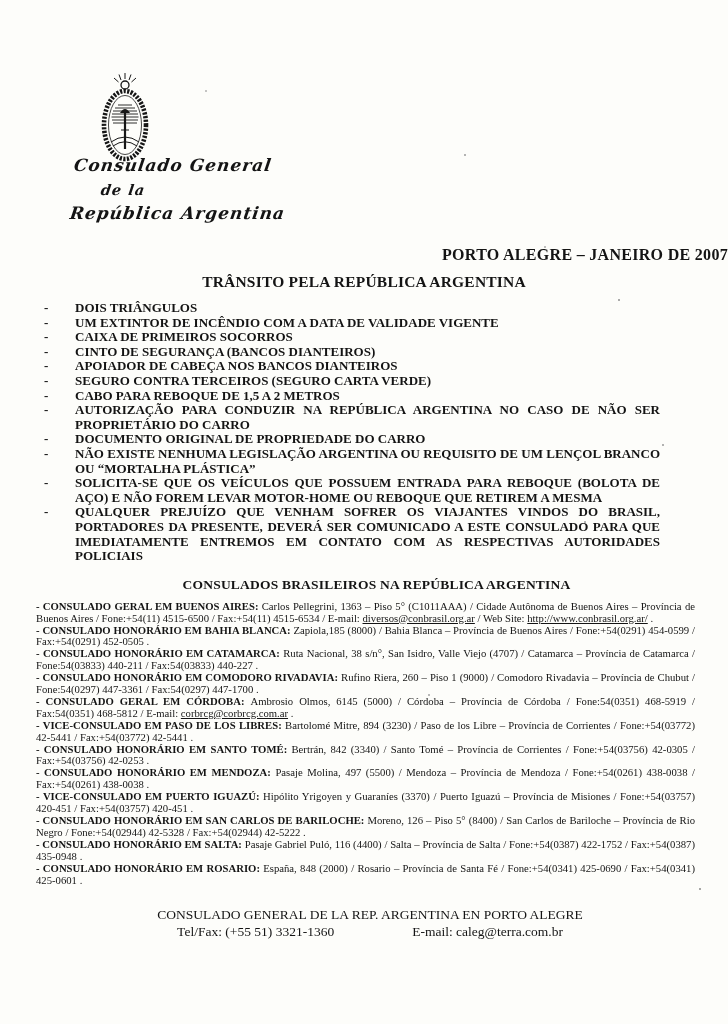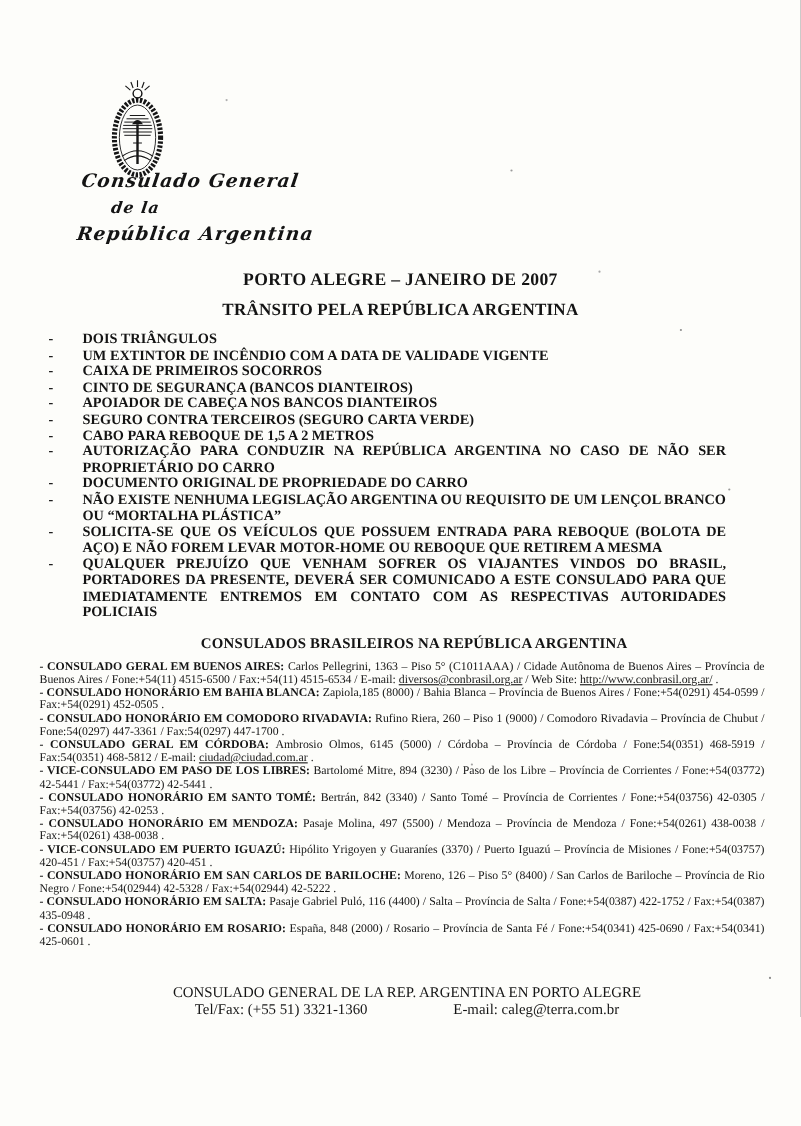--- a/index.html
+++ b/index.html
@@ -11,34 +11,34 @@
   
   .seal{position:absolute;left:96px;top:72px;}
   .script-line{
     position:absolute;font-family:"DejaVu Serif",serif;font-style:italic;
     font-weight:bold;transform:skewX(-8deg);letter-spacing:1px;white-space:nowrap;
   }
   .script-l1{left:74px;top:155px;font-size:17px;}
   .script-l2{left:101px;top:181px;font-size:14.5px;}
   .script-l3{left:70px;top:203px;font-size:17px;}
   
-  .title{margin:246px 0 0 0;text-align:center;font-weight:bold;font-size:16px;letter-spacing:.3px;}
+  .title{margin:246px 0 0 0;text-align:right;font-weight:bold;font-size:16px;letter-spacing:.3px;}
   .subtitle{margin-top:8px;text-align:center;font-weight:bold;font-size:15.5px;line-height:19px;letter-spacing:.2px;}
   
   .accessories{margin:10px 68px 0 44px;}
   .acc-item{display:flex;font-weight:bold;font-size:13px;line-height:14.6px;}
   .dash{flex:0 0 31px;width:31px;}
   .acc-text{flex:1;text-align:justify;}
   
   .section-heading{margin-top:13px;text-align:center;font-weight:bold;font-size:13.5px;letter-spacing:.2px;padding-left:25px;}
   .consulates{margin:8px 33px 0 36px;}
   .con-entry{margin:0;font-weight:normal;font-size:10.7px;line-height:11.9px;text-align:justify;}
   .u{text-decoration:underline;}
   
-  .footer{margin-top:31px;text-align:center;font-size:13.5px;line-height:16.5px;padding-left:12px;}
+  .footer{margin-top:21px;text-align:center;font-size:13.5px;line-height:16.5px;padding-left:12px;}
   .footer-row{display:flex;justify-content:center;gap:78px;text-align:right;}
   
   .speck{
     position:absolute;left:0;top:0;width:2px;height:2px;border-radius:50%;background:transparent;
     box-shadow:464px 154px 0 #9a9a9a,618px 299px 0 #8f8f8f,662px 444px 0 #999,
       103px 334px 0 #ababab,584px 521px 0 #9f9f9f,699px 888px 0 #8a8a8a,
       428px 694px 0 #a2a2a2,205px 90px 0 #b0b0b0,544px 246px 0 #a8a8a8;
   }
 </style>
 </head>
@@ -133,22 +133,23 @@
         <span class="dash">-</span>
         <span class="acc-text">QUALQUER PREJUÍZO QUE VENHAM SOFRER OS VIAJANTES VINDOS DO BRASIL, PORTADORES DA PRESENTE, DEVERÁ SER COMUNICADO A ESTE CONSULADO PARA QUE IMEDIATAMENTE ENTREMOS EM CONTATO COM AS RESPECTIVAS AUTORIDADES POLICIAIS</span>
       </div>
     </div>
 
   <div class="section-heading">CONSULADOS BRASILEIROS NA REPÚBLICA ARGENTINA</div>
 
   <div class="consulates" id="consulates">
       <p class="con-entry"><b>- CONSULADO GERAL EM BUENOS AIRES: </b><span>Carlos Pellegrini, 1363 – Piso 5° (C1011AAA) / Cidade Autônoma de Buenos Aires – Província de Buenos Aires / Fone:+54(11) 4515-6500 / Fax:+54(11) 4515-6534 / E-mail: </span><span class="u">diversos@conbrasil.org.ar</span><span> / Web Site: </span><span class="u">http://www.conbrasil.org.ar/</span><span> .</span></p>
       <p class="con-entry"><b>- CONSULADO HONORÁRIO EM BAHIA BLANCA: </b><span>Zapiola,185 (8000) / Bahia Blanca – Província de Buenos Aires / Fone:+54(0291) 454-0599 / Fax:+54(0291) 452-0505 .</span></p>
+      <p class="con-entry"><b>- CONSULADO HONORÁRIO EM CATAMARCA: </b><span>Ruta Nacional, 38 s/n°, San Isidro, Valle Viejo (4707) /  Catamarca – Província de Catamarca / Fone:54(03833) 440-211 / Fax:54(03833) 440-227 .</span></p>
       <p class="con-entry"><b>- CONSULADO HONORÁRIO EM COMODORO RIVADAVIA: </b><span>Rufino Riera, 260 – Piso 1 (9000) / Comodoro Rivadavia – Província de Chubut / Fone:54(0297) 447-3361 / Fax:54(0297) 447-1700 .</span></p>
-      <p class="con-entry"><b>- CONSULADO GERAL EM CÓRDOBA: </b><span>Ambrosio Olmos, 6145 (5000) / Córdoba – Província de Córdoba / Fone:54(0351) 468-5919 / Fax:54(0351) 468-5812 / E-mail: </span><span class="u">ciudad@ciudad.com.ar</span><span> .</span></p>
+      <p class="con-entry"><b>- CONSULADO GERAL EM CÓRDOBA: </b><span>Ambrosio Olmos, 6145 (5000) / Córdoba – Província de Córdoba / Fone:54(0351) 468-5919 / Fax:54(0351) 468-5812 / E-mail: </span><span class="u">corbrcg@corbrcg.com.ar</span><span> .</span></p>
       <p class="con-entry"><b>- VICE-CONSULADO EM PASO DE LOS LIBRES: </b><span>Bartolomé Mitre, 894 (3230) / Paso de los Libre – Província de Corrientes / Fone:+54(03772) 42-5441 / Fax:+54(03772) 42-5441 .</span></p>
       <p class="con-entry"><b>- CONSULADO HONORÁRIO EM SANTO TOMÉ: </b><span>Bertrán, 842 (3340) / Santo Tomé – Província de Corrientes / Fone:+54(03756) 42-0305 / Fax:+54(03756) 42-0253 .</span></p>
       <p class="con-entry"><b>- CONSULADO HONORÁRIO EM MENDOZA: </b><span>Pasaje Molina, 497 (5500) / Mendoza – Província de Mendoza / Fone:+54(0261) 438-0038 / Fax:+54(0261) 438-0038 .</span></p>
       <p class="con-entry"><b>- VICE-CONSULADO EM PUERTO IGUAZÚ: </b><span>Hipólito Yrigoyen y Guaraníes (3370) / Puerto Iguazú – Província de Misiones / Fone:+54(03757) 420-451 / Fax:+54(03757) 420-451 .</span></p>
       <p class="con-entry"><b>- CONSULADO HONORÁRIO EM SAN CARLOS DE BARILOCHE: </b><span>Moreno, 126 – Piso 5° (8400) / San Carlos de Bariloche – Província de Rio Negro / Fone:+54(02944) 42-5328 / Fax:+54(02944) 42-5222 .</span></p>
       <p class="con-entry"><b>- CONSULADO HONORÁRIO EM SALTA: </b><span>Pasaje Gabriel Puló, 116 (4400) / Salta – Província de Salta / Fone:+54(0387) 422-1752 / Fax:+54(0387) 435-0948 .</span></p>
       <p class="con-entry"><b>- CONSULADO HONORÁRIO EM ROSARIO: </b><span>España, 848 (2000) / Rosario – Província de Santa Fé / Fone:+54(0341) 425-0690 / Fax:+54(0341) 425-0601 .</span></p>
     </div>
 
   <div class="footer">

